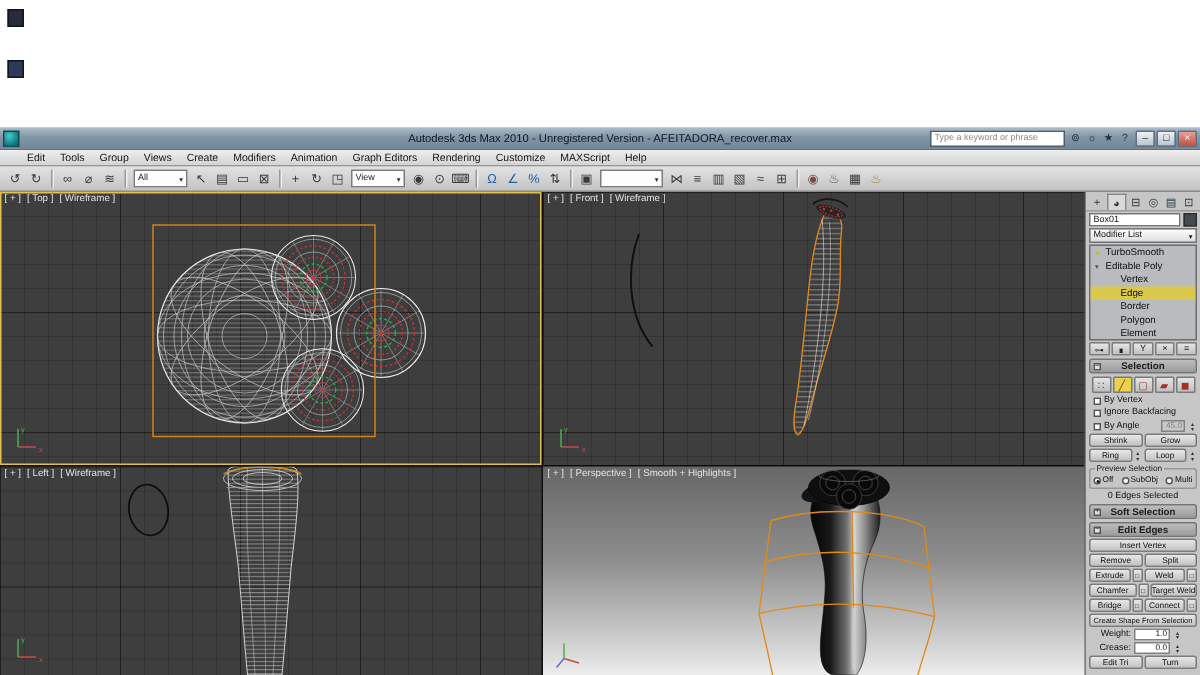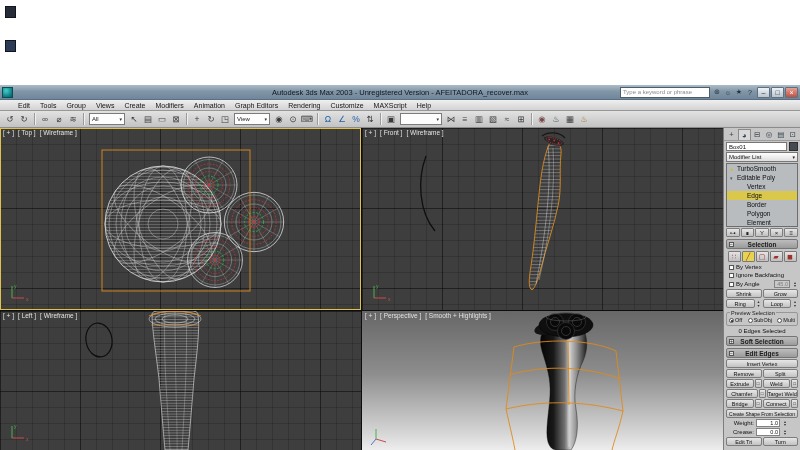--- a/index.html
+++ b/index.html
@@ -96,21 +96,21 @@
 </head>
 <body>
 
 <div class="desk-ico" id="desk1"></div>
 <div class="desk-ico" id="desk2"></div>
 
 <div id="appwin">
 
   <div id="titlebar">
     <div id="applogo"></div>
-    <div id="apptitle">Autodesk 3ds Max 2003 - Unregistered Version - AFEITADORA_recover.max</div>
+    <div id="apptitle">Autodesk 3ds Max 2010 - Unregistered Version - AFEITADORA_recover.max</div>
     <div id="tb-right">
       <input id="searchbox" placeholder="Type a keyword or phrase" style="">
       <span style="display:flex;gap:1px;">
           <span class="icico">⊚</span>
           <span class="icico">☼</span>
           <span class="icico">★</span>
           <span class="icico">?</span>
         </span>
       <span style="display:flex;gap:1px;">
           <span class="winbtn">–</span>

